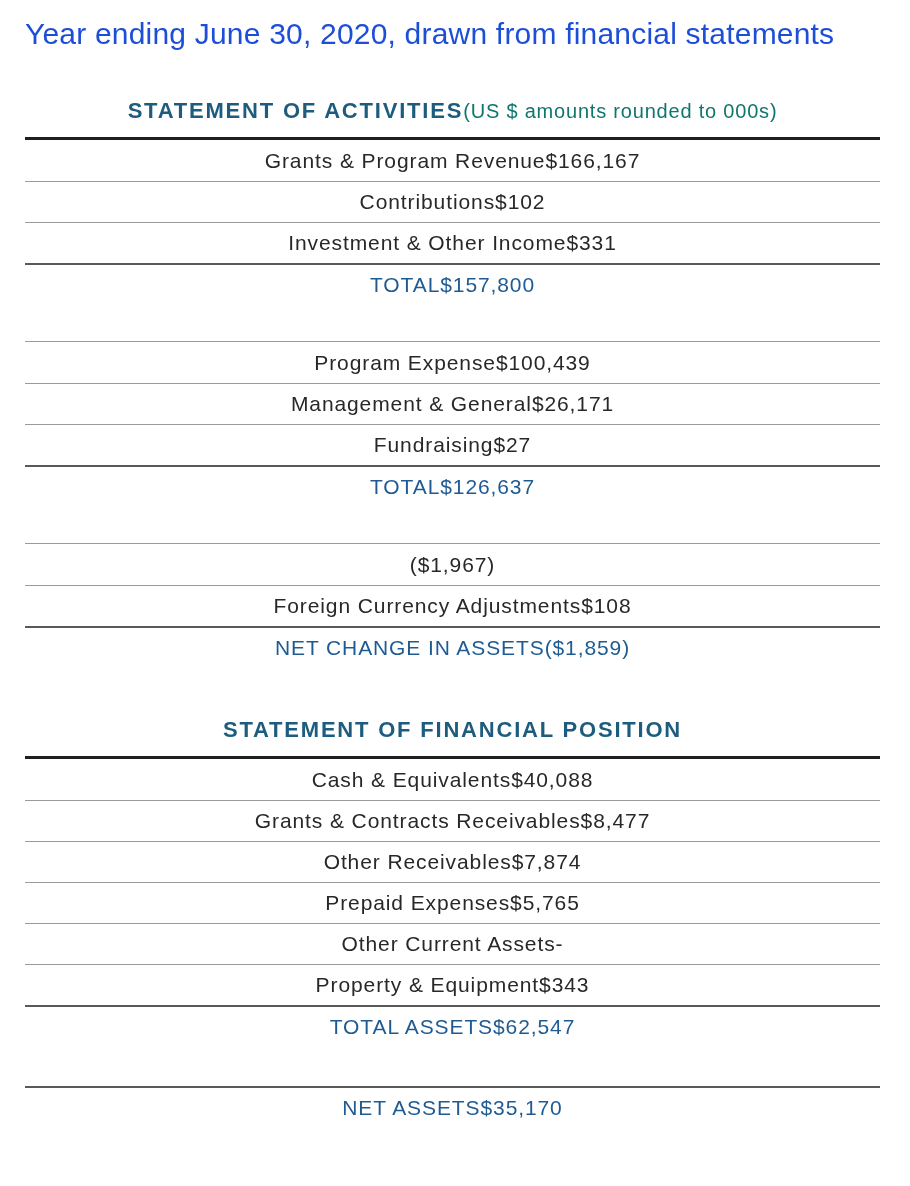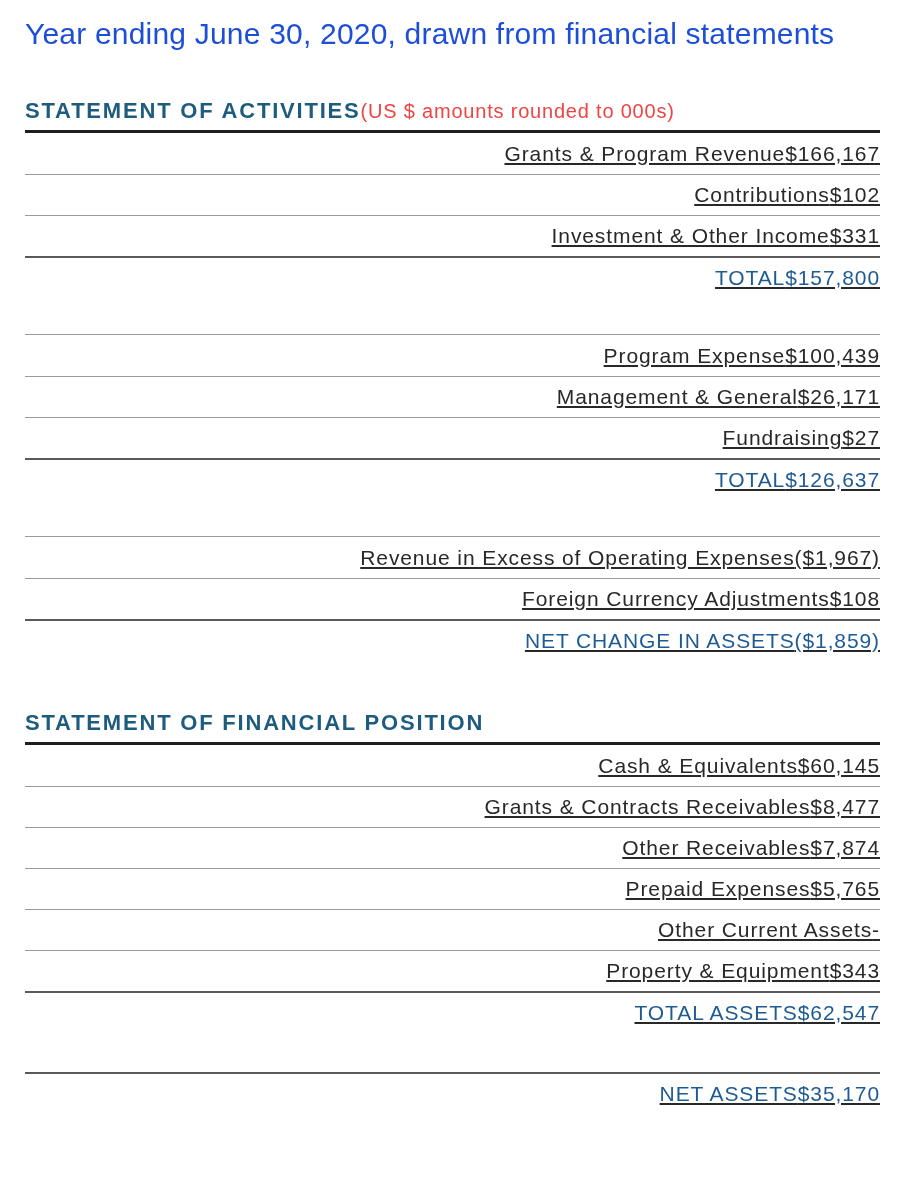--- a/index.html
+++ b/index.html
@@ -24,50 +24,49 @@
     font-size:30px;
     font-weight:400;
     letter-spacing:0.2px;
     line-height:36px;
     color:#1d4ed8;
   }
   .section{margin:0;}
   .section-header{
     display:flex;
     align-items:baseline;
-    justify-content:flex-start;
+    justify-content:center;
     border-bottom:3px solid var(--heavy);
-    padding-bottom:6px;
+    padding-bottom:13px;
   }
   .section-title{
     font-size:22px;
     font-weight:700;
     letter-spacing:1.8px;
     color:var(--header-blue);
   }
   .section-subtitle{
     font-size:20px;
     font-weight:400;
     letter-spacing:0.8px;
-    color:#ef4444;
+    color:#0f766e;
   }
   .sec-activities{margin-top:46px;}
   .sec-position{margin-top:50px;}
   .block{margin:0;}
   .block.gap{margin-top:37px;border-top:1px solid var(--sep);}
   .block.gap-plain{margin-top:40px;border-top:none;}
   .row{
     height:41px;
     display:flex;
     align-items:center;
-    justify-content:flex-end;
+    justify-content:center;
     font-size:21px;
     font-weight:300;
     letter-spacing:0.9px;
-    text-decoration:underline;
   }
   .block > .row + .row{border-top:1px solid var(--sep);}
   .block > .row.total{border-top:2px solid var(--total-line);}
   .row .label{color:var(--text);}
   .row .value{color:var(--text);text-align:right;}
   .row.total .label,.row.total .value{color:var(--total-blue);}
 </style>
 </head>
 <body>
 
@@ -114,21 +113,20 @@
         <span class="value">$27</span>
       </div>
       <div class="row total">
         <span class="label">TOTAL</span>
         <span class="value">$126,637</span>
       </div>
     </div>
 
     <div class="block gap">
       <div class="row">
-        <span class="label">Revenue in Excess of Operating Expenses</span>
         <span class="value">($1,967)</span>
       </div>
       <div class="row">
         <span class="label">Foreign Currency Adjustments</span>
         <span class="value">$108</span>
       </div>
       <div class="row total">
         <span class="label">NET CHANGE IN ASSETS</span>
         <span class="value">($1,859)</span>
       </div>
@@ -136,21 +134,21 @@
   </div>
 
   <div class="section sec-position">
     <div class="section-header">
       <span class="section-title">STATEMENT OF FINANCIAL POSITION</span>
     </div>
 
     <div class="block">
       <div class="row">
         <span class="label">Cash &amp; Equivalents</span>
-        <span class="value">$60,145</span>
+        <span class="value">$40,088</span>
       </div>
       <div class="row">
         <span class="label">Grants &amp; Contracts Receivables</span>
         <span class="value">$8,477</span>
       </div>
       <div class="row">
         <span class="label">Other Receivables</span>
         <span class="value">$7,874</span>
       </div>
       <div class="row">

